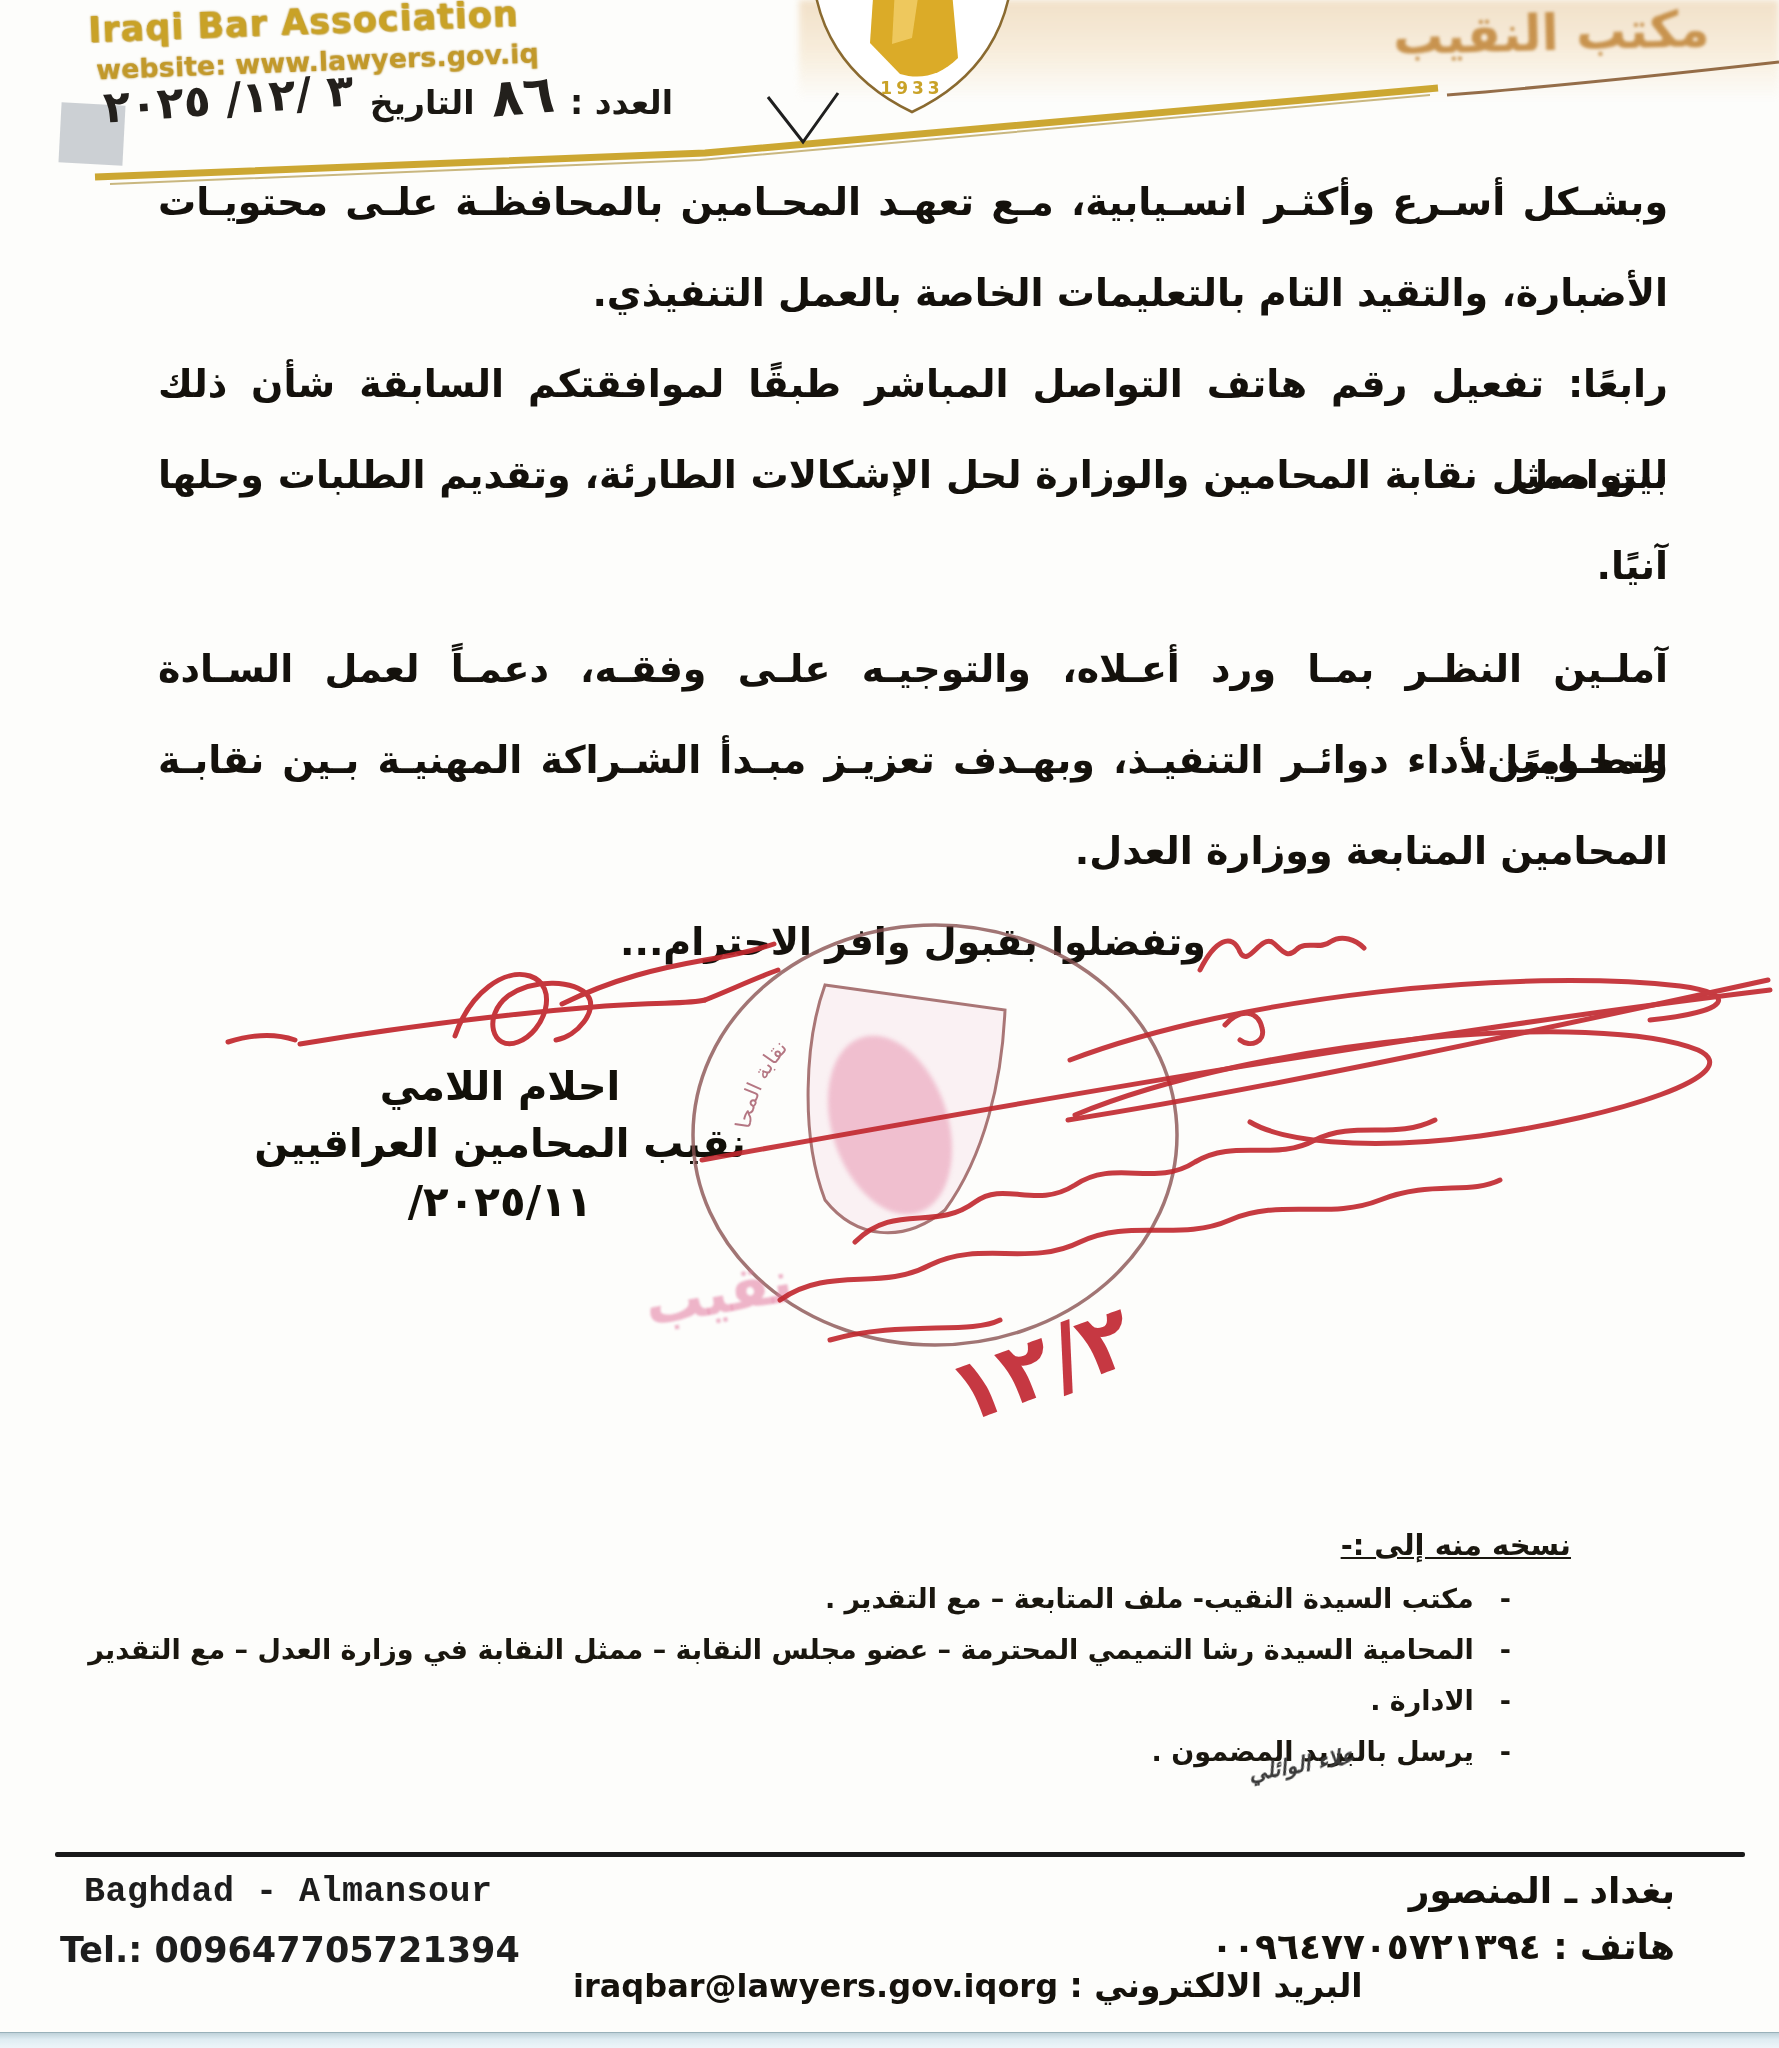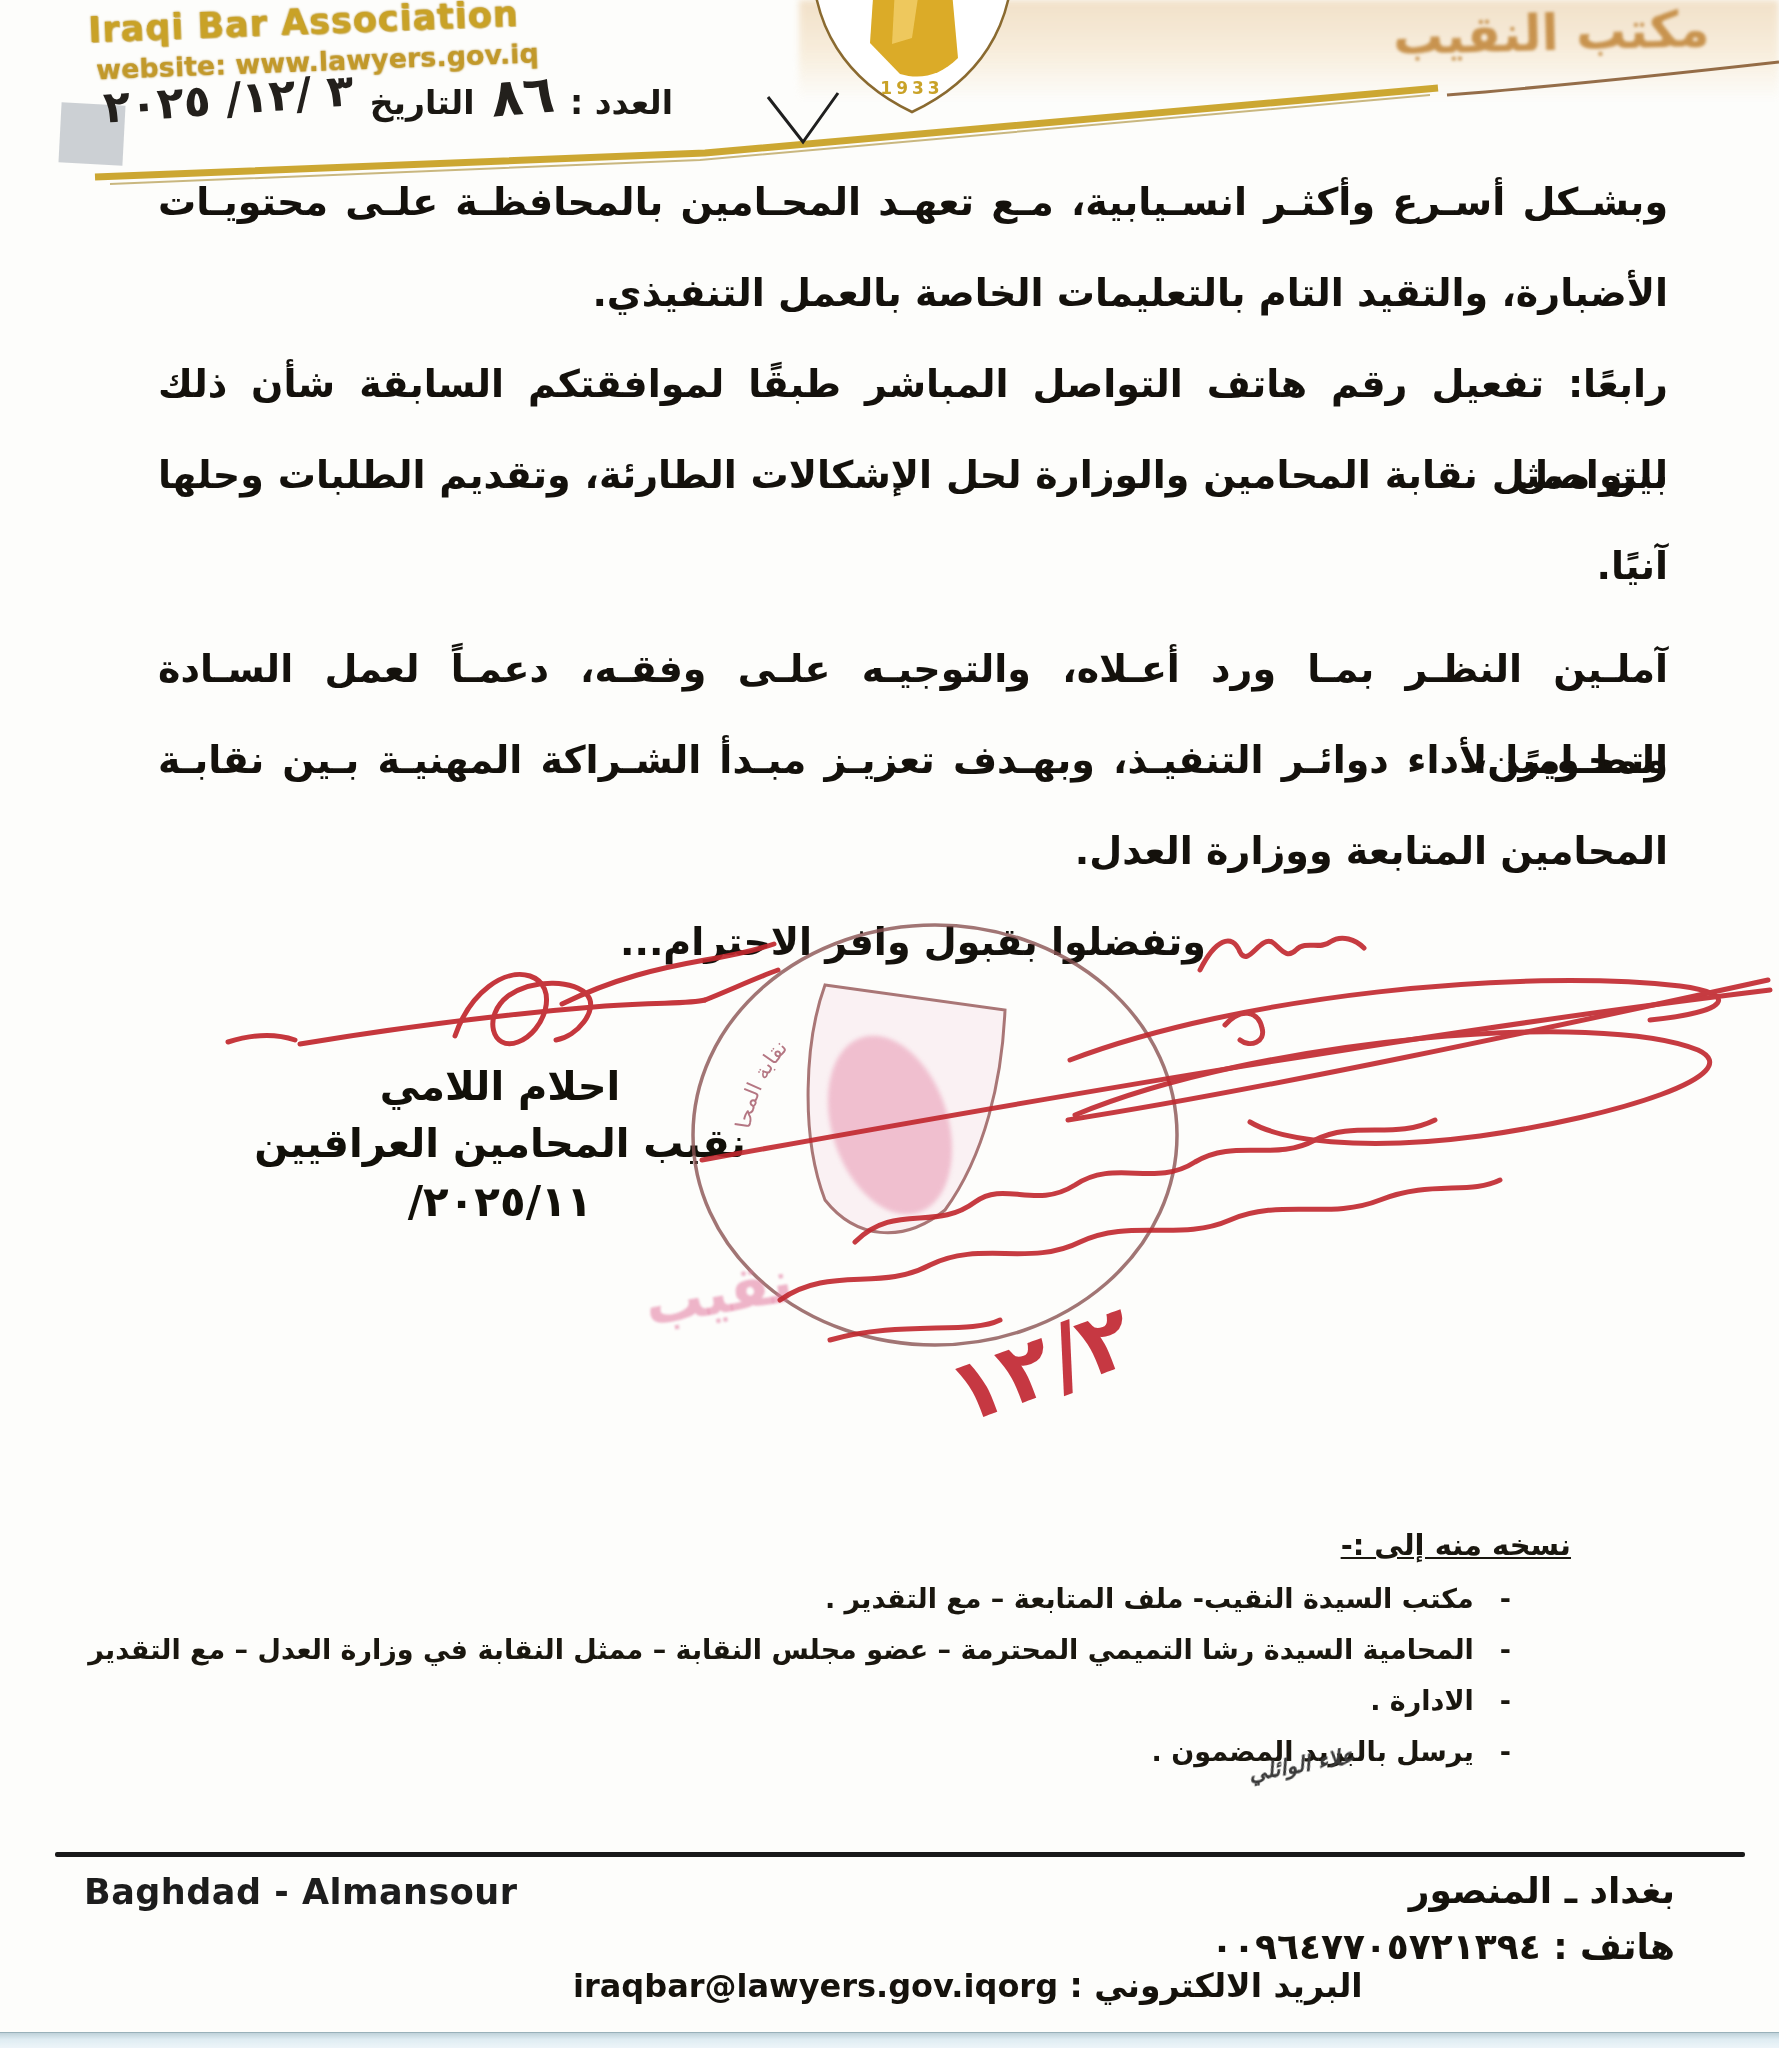--- a/index.html
+++ b/index.html
@@ -78,21 +78,21 @@
   }
   .cc-item::before{content:"-";margin-left:26px;}
 
   .clerk-note{
     left:1248px;top:1752px;font-size:22px;font-style:italic;color:#3a3a3a;
     transform:rotate(-10deg);filter:blur(.4px);font-weight:bold;direction:rtl;
   }
 
   
   .footer-rule{left:55px;top:1852px;width:1690px;height:5px;background:#191919;border-radius:2px;}
-  .addr-en{left:84px;top:1872px;font-size:35px;font-weight:bold;color:#1d1d1d;letter-spacing:.5px;}
+  .addr-en{left:84px;top:1872px;font-size:35px;font-weight:bold;color:#1d1d1d;letter-spacing:.5px;font-family:Liberation Mono, monospace;}
   .tel-en{left:60px;top:1930px;font-size:35px;font-weight:bold;color:#1d1d1d;}
   .addr-ar{right:104px;top:1870px;font-size:36px;font-weight:bold;color:#15120c;}
   .tel-ar{right:104px;top:1926px;font-size:36px;font-weight:bold;color:#15120c;direction:rtl;}
   .email-line{left:573px;top:1966px;font-size:33px;font-weight:bold;color:#15120c;direction:rtl;}
   .email-line .email-val{font-weight:600;font-size:32px;}
   .bottom-edge{
     left:0;top:2032px;width:1779px;height:16px;
     background:linear-gradient(180deg,#b9cdd6 0%,#dcebf2 40%,#eef6fa 100%);
     border-top:1px solid #8fa9b4;opacity:.9;
   }
@@ -196,20 +196,21 @@
     <div class="cc-item">مكتب السيدة النقيب- ملف المتابعة – مع التقدير .</div>
     <div class="cc-item">المحامية السيدة رشا التميمي المحترمة – عضو مجلس النقابة – ممثل النقابة في وزارة العدل – مع التقدير</div>
     <div class="cc-item">الادارة .</div>
     <div class="cc-item">يرسل بالبريد المضمون .</div>
   </div>
 
   <div class="abs clerk-note">علاء الوائلي</div>
 
   <div class="abs footer-rule"></div>
   <div class="abs addr-en">Baghdad - Almansour</div>
+  <div class="abs tel-en">Tel.: 009647705721394</div>
   <div class="abs addr-ar ar">بغداد ـ المنصور</div>
   <div class="abs tel-ar ar">
     <span>هاتف :</span>
     <span>٠٠٩٦٤٧٧٠٥٧٢١٣٩٤</span>
   </div>
   <div class="abs email-line">
     <span>البريد الالكتروني :</span>
     <span class="email-val" dir="ltr">iraqbar@lawyers.gov.iqorg</span>
   </div>
   <div class="abs bottom-edge"></div>

